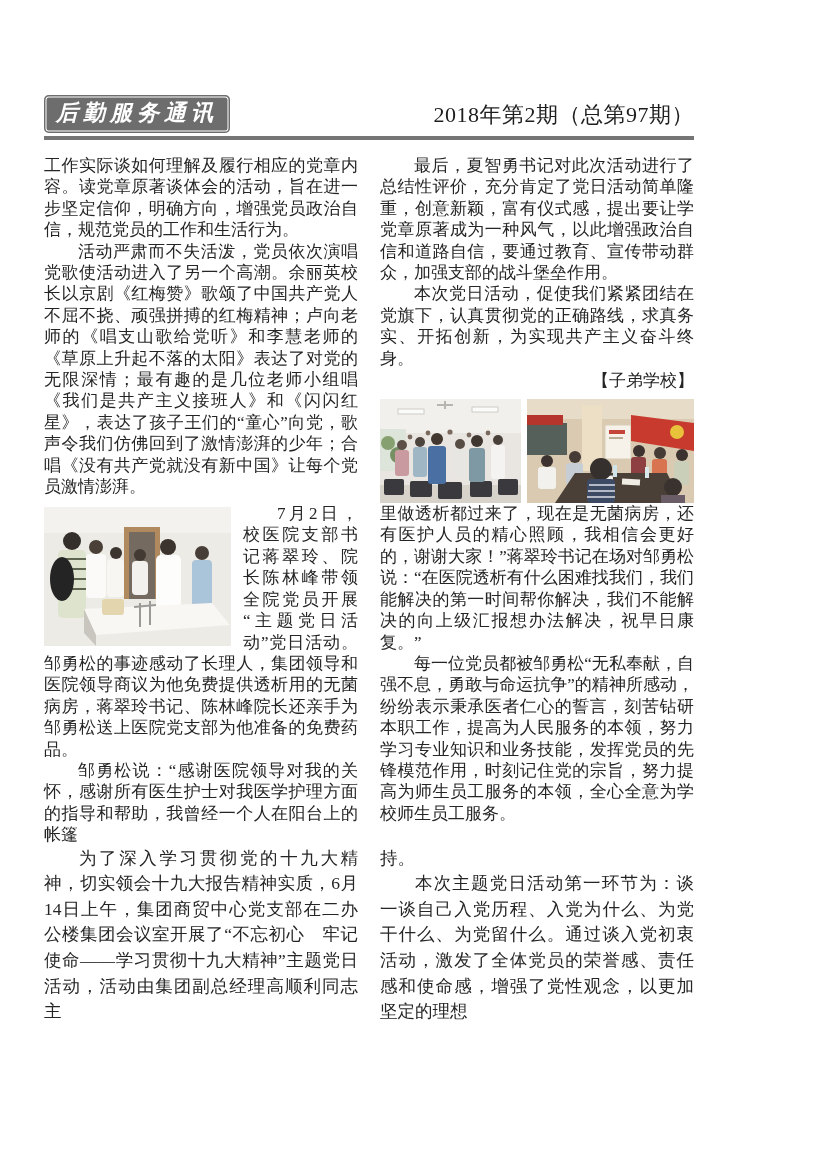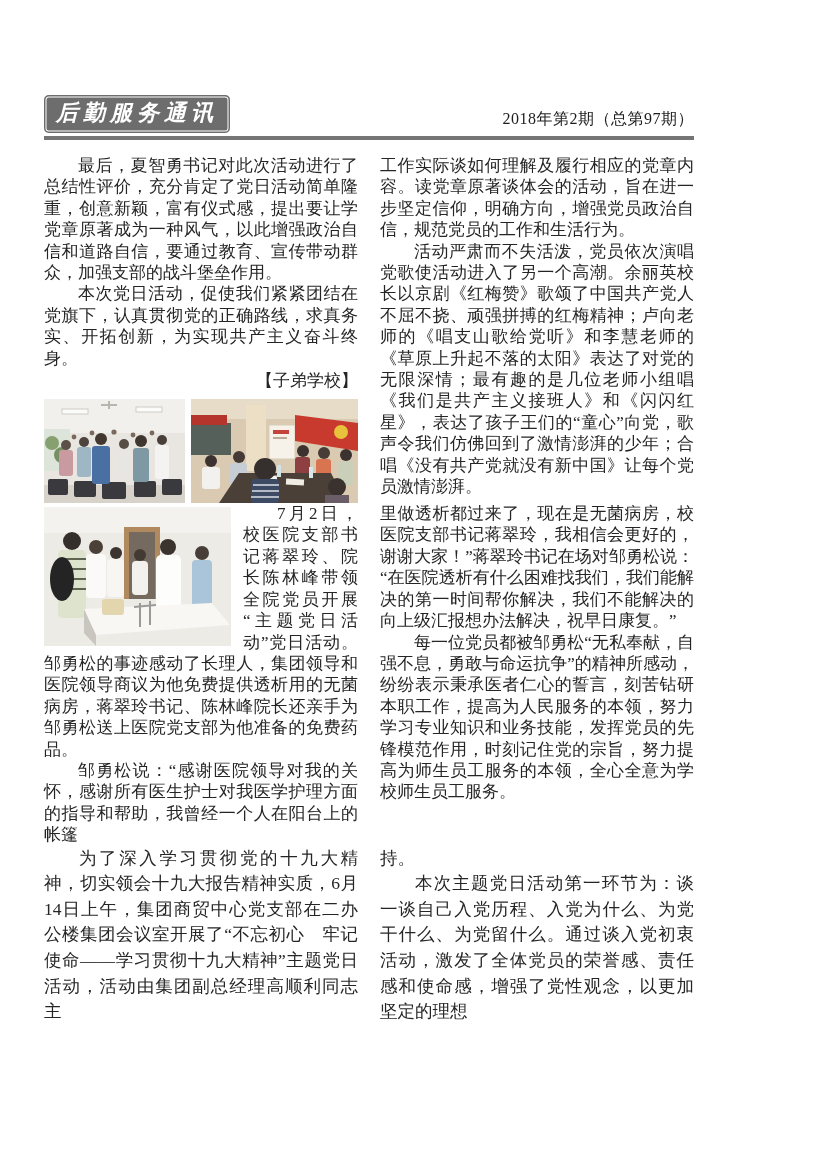--- a/index.html
+++ b/index.html
@@ -5,21 +5,21 @@
   html,body{margin:0;padding:0;background:#ffffff;}
   .page{position:relative;width:738px;height:1169px;background:#fff;overflow:hidden;
         font-family:"Liberation Serif","DejaVu Serif",serif;color:#252525;}
   .content{width:650px;margin:0 auto;padding-top:95px;}
 
   
   .masthead-row{display:flex;justify-content:space-between;align-items:flex-end;}
   .masthead-box{background:#6d6d6d;color:#fff;border-radius:5px;padding:3px 12px 5px;
         font-style:italic;font-weight:bold;font-size:22px;letter-spacing:5px;
         box-shadow:inset 0 0 0 1.5px #6d6d6d, inset 0 0 0 2.5px #fff;}
-  .issue{font-size:16px;color:#1d1d1d;padding-bottom:3px;letter-spacing:.5px;}
+  .issue{font-size:22px;color:#1d1d1d;padding-bottom:3px;letter-spacing:.5px;}
   .header-rule{height:4px;background:#757575;margin-top:3px;}
 
   
   .cols{display:flex;gap:22px;}
   .col{width:314px;}
   p{margin:0;font-size:17px;line-height:21.4px;text-align:justify;}
   .indent{text-indent:2em;}
   .byline{text-align:right;font-size:17px;line-height:23px;}
 
   .photo-row{display:flex;gap:6px;margin-top:7px;}
@@ -44,20 +44,24 @@
 
     <div class="masthead-row">
       <div class="masthead-box">
         <span>后勤服务通讯</span>
       </div>
       <div class="issue">2018年第2期（总第97期）</div>
     </div>
     <div class="header-rule"></div>
 
     <section class="cols" style="margin-top:15px;">
+      <div class="col">
+        <p>工作实际谈如何理解及履行相应的党章内容。读党章原著谈体会的活动，旨在进一步坚定信仰，明确方向，增强党员政治自信，规范党员的工作和生活行为。</p>
+        <p class="indent">活动严肃而不失活泼，党员依次演唱党歌使活动进入了另一个高潮。余丽英校长以京剧《红梅赞》歌颂了中国共产党人不屈不挠、顽强拼搏的红梅精神；卢向老师的《唱支山歌给党听》和李慧老师的《草原上升起不落的太阳》表达了对党的无限深情；最有趣的是几位老师小组唱《我们是共产主义接班人》和《闪闪红星》，表达了孩子王们的“童心”向党，歌声令我们仿佛回到了激情澎湃的少年；合唱《没有共产党就没有新中国》让每个党员激情澎湃。</p>
+      </div>
       <div class="col">
         <p class="indent">最后，夏智勇书记对此次活动进行了总结性评价，充分肯定了党日活动简单隆重，创意新颖，富有仪式感，提出要让学党章原著成为一种风气，以此增强政治自信和道路自信，要通过教育、宣传带动群众，加强支部的战斗堡垒作用。</p>
         <p class="indent">本次党日活动，促使我们紧紧团结在党旗下，认真贯彻党的正确路线，求真务实、开拓创新，为实现共产主义奋斗终身。</p>
         <p class="byline">【子弟学校】</p>
         <div class="photo-row">
 
           <svg width="141" height="104" viewBox="0 0 141 104">
             <rect width="141" height="104" fill="#e9e6e1"></rect>
             <rect width="141" height="34" fill="#f2f0ec"></rect>
             <rect x="18" y="10" width="26" height="5" fill="#fbfbfa" stroke="#cfccc6" stroke-width="1"></rect>
@@ -130,24 +134,20 @@
             <rect x="60" y="80" width="28" height="24" rx="4" fill="#3d4a63"></rect>
             <g stroke="#e8ebef" stroke-width="1.4">
                 <line x1="62" y1="86" x2="88" y2="86"></line>
                 <line x1="61" y1="92" x2="88" y2="92"></line>
                 <line x1="60" y1="98" x2="88" y2="98"></line>
               </g>
             <circle cx="146" cy="88" r="9" fill="#3a322e"></circle>
               <rect x="134" y="96" width="24" height="8" fill="#6b5d68"></rect>
           </svg>
         </div>
-      </div>
-      <div class="col">
-        <p>工作实际谈如何理解及履行相应的党章内容。读党章原著谈体会的活动，旨在进一步坚定信仰，明确方向，增强党员政治自信，规范党员的工作和生活行为。</p>
-        <p class="indent">活动严肃而不失活泼，党员依次演唱党歌使活动进入了另一个高潮。余丽英校长以京剧《红梅赞》歌颂了中国共产党人不屈不挠、顽强拼搏的红梅精神；卢向老师的《唱支山歌给党听》和李慧老师的《草原上升起不落的太阳》表达了对党的无限深情；最有趣的是几位老师小组唱《我们是共产主义接班人》和《闪闪红星》，表达了孩子王们的“童心”向党，歌声令我们仿佛回到了激情澎湃的少年；合唱《没有共产党就没有新中国》让每个党员激情澎湃。</p>
       </div>
     </section>
 
 
     <section class="cols">
       <div class="col clear">
 
         <svg class="float-photo" width="187" height="139" viewBox="0 0 187 139">
           <rect width="187" height="139" fill="#edebe6"></rect>
           <rect width="187" height="26" fill="#f4f2ee"></rect>
@@ -180,21 +180,21 @@
           <g stroke="#9a9a98" stroke-width="2">
               <line x1="96" y1="96" x2="96" y2="120"></line>
               <line x1="106" y1="94" x2="106" y2="118"></line>
               <line x1="90" y1="100" x2="112" y2="98"></line>
             </g>
         </svg>
         <p class="indent">7月2日，校医院支部书记蒋翠玲、院长陈林峰带领全院党员开展“主题党日活动”党日活动。邹勇松的事迹感动了长理人，集团领导和医院领导商议为他免费提供透析用的无菌病房，蒋翠玲书记、陈林峰院长还亲手为邹勇松送上医院党支部为他准备的免费药品。</p>
         <p class="indent">邹勇松说：“感谢医院领导对我的关怀，感谢所有医生护士对我医学护理方面的指导和帮助，我曾经一个人在阳台上的帐篷</p>
       </div>
       <div class="col">
-        <p>里做透析都过来了，现在是无菌病房，校医院支部书记蒋翠玲，我相信会更好的，谢谢大家！”蒋翠玲书记在场对邹勇松说：“在医院透析有什么困难找我们，我们能解决的第一时间帮你解决，我们不能解决的向上级汇报想办法解决，祝早日康复。”</p>
+        <p>里做透析都过来了，现在是无菌病房，还有医护人员的精心照顾，我相信会更好的，谢谢大家！”蒋翠玲书记在场对邹勇松说：“在医院透析有什么困难找我们，我们能解决的第一时间帮你解决，我们不能解决的向上级汇报想办法解决，祝早日康复。”</p>
         <p class="indent">每一位党员都被邹勇松“无私奉献，自强不息，勇敢与命运抗争”的精神所感动，纷纷表示秉承医者仁心的誓言，刻苦钻研本职工作，提高为人民服务的本领，努力学习专业知识和业务技能，发挥党员的先锋模范作用，时刻记住党的宗旨，努力提高为师生员工服务的本领，全心全意为学校师生员工服务。</p>
       </div>
     </section>
 
 
     <section class="cols article3">
       <div class="col">
         <p class="indent">为了深入学习贯彻党的十九大精神，切实领会十九大报告精神实质，6月14日上午，集团商贸中心党支部在二办公楼集团会议室开展了“不忘初心　牢记使命——学习贯彻十九大精神”主题党日活动，活动由集团副总经理高顺利同志主</p>
       </div>
       <div class="col">

